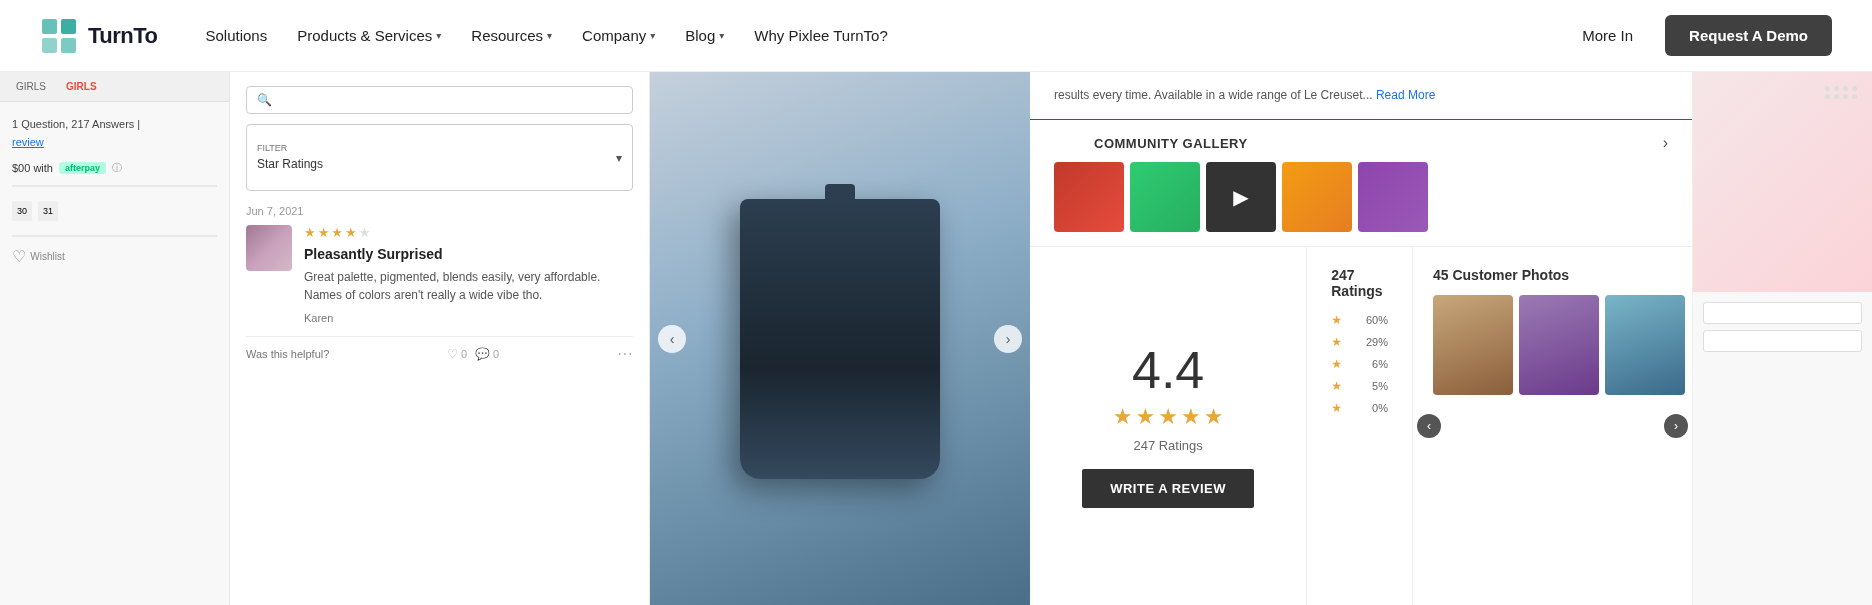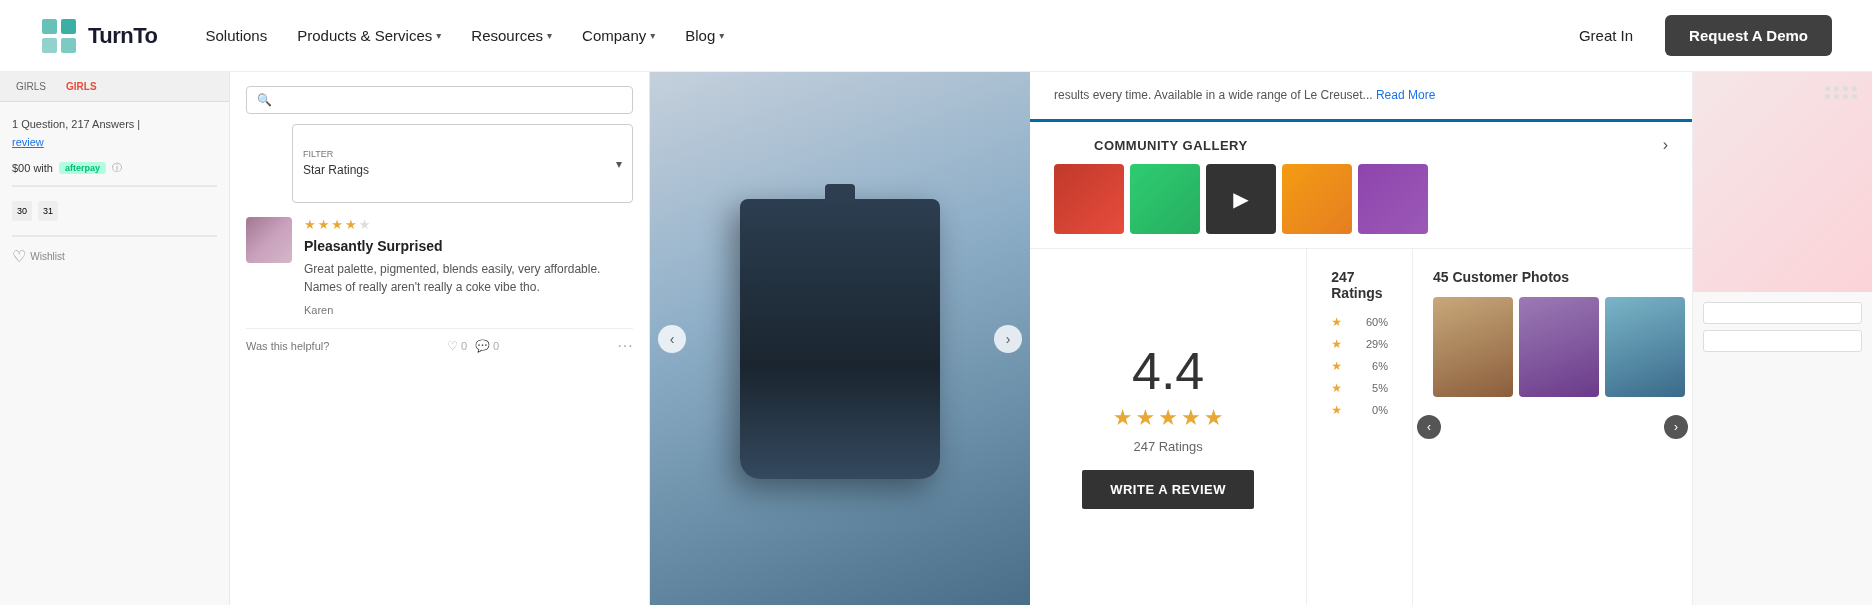--- a/index.html
+++ b/index.html
@@ -70,22 +70,22 @@
       margin: 14px 0 10px; display: flex; align-items: center;
       border: 1px solid #ccc; border-radius: 4px; padding: 6px 10px; gap: 6px;
     }
     .search-icon { color: #999; font-size: 12px; }
     .search-input {
       border: none; outline: none; font-size: 12px; color: #999;
       width: 100%; background: transparent;
     }
     .filter-box {
       display: flex; align-items: center; justify-content: space-between;
-      border: 1px solid #ccc; border-radius: 4px; padding: 24px 10px;
-      margin-bottom: 14px; cursor: pointer; margin-left: 46px;
+      border: 1px solid #ccc; border-radius: 4px; padding: 18px 10px;
+      margin-bottom: 14px; cursor: pointer;
     }
     .filter-label { font-size: 9px; color: #777; display: block; margin-bottom: 1px; }
     .filter-value { font-size: 12px; color: #333; }
     .filter-chevron { color: #555; font-size: 12px; }
     .review-date { font-size: 11px; color: #999; margin-bottom: 8px; }
     .review-card { display: flex; gap: 12px; margin-bottom: 12px; }
     .reviewer-avatar {
       width: 46px; height: 46px; border-radius: 4px; overflow: hidden;
       background: linear-gradient(135deg, #8b6b8b, #c4a0c4); flex-shrink: 0;
     }
@@ -136,21 +136,21 @@
     .nav-arrow.left { left: 8px; }
     .nav-arrow.right { right: 8px; }
 
     
     .right-panel {
       flex: 1; background: #fff; overflow: hidden; position: relative;
       display: flex; flex-direction: column;
     }
     
     .right-top {
-      padding: 14px 24px; border-bottom: 3px solid #0369a1;
+      padding: 14px 24px; border-bottom: 1px solid #0369a1;
       display: flex; gap: 20px;
     }
     .product-description {
       flex: 1; font-size: 12px; color: #555; line-height: 1.6;
     }
     .read-more { color: #1a73e8; font-size: 12px; cursor: pointer; text-decoration: none; }
 
     
     .community-gallery-section {
       padding: 14px 24px; border-bottom: 1px solid #eee;
@@ -277,24 +277,27 @@
         <span class="nav-chevron">▾</span>
       </div>
       <div class="nav-item">
         <span>Company</span>
         <span class="nav-chevron">▾</span>
       </div>
       <div class="nav-item">
         <span>Blog</span>
         <span class="nav-chevron">▾</span>
       </div>
+      <div class="nav-item">
+        <span>Why Pixlee TurnTo?</span>
+      </div>
     </div>
   </div>
   <div class="navbar-right">
-    <span class="sign-in-btn">Great In</span>
+    <span class="sign-in-btn">More In</span>
     <button class="demo-btn">Request A Demo</button>
   </div>
 </nav>
 
 <div class="main-content">
 
   <div class="left-panel">
     <div class="left-top-bar">
       <span class="left-tab">GIRLS</span>
       <span class="left-tab active">GIRLS</span>
@@ -328,34 +331,35 @@
     <div class="search-box">
       <span class="search-icon">🔍</span>
     </div>
     <div class="filter-box">
       <div>
         <span class="filter-label">FILTER</span>
         <span class="filter-value">Star Ratings</span>
       </div>
       <span class="filter-chevron">▾</span>
     </div>
+    <div class="review-date">Jun 7, 2021</div>
     <div class="review-card">
       <div class="reviewer-avatar">
         <div class="reviewer-avatar-img" style="background: linear-gradient(135deg, #a07890 0%, #c9a0bc 50%, #d4b8c8 100%);"></div>
       </div>
       <div>
         <div class="review-stars">
           <span class="star">★</span>
           <span class="star">★</span>
           <span class="star">★</span>
           <span class="star">★</span>
           <span class="star empty">★</span>
         </div>
         <div class="review-title">Pleasantly Surprised</div>
-        <div class="review-body">Great palette, pigmented, blends easily, very affordable. Names of really aren't really a coke vibe tho.</div>
+        <div class="review-body">Great palette, pigmented, blends easily, very affordable. Names of colors aren't really a wide vibe tho.</div>
         <div class="review-author">Karen</div>
       </div>
     </div>
     <div class="review-footer">
       <div class="helpful-text">Was this helpful?</div>
       <div class="helpful-icons">
         <div class="helpful-icon">
           <span>♡</span>
           <span class="helpful-count">0</span>
         </div>

